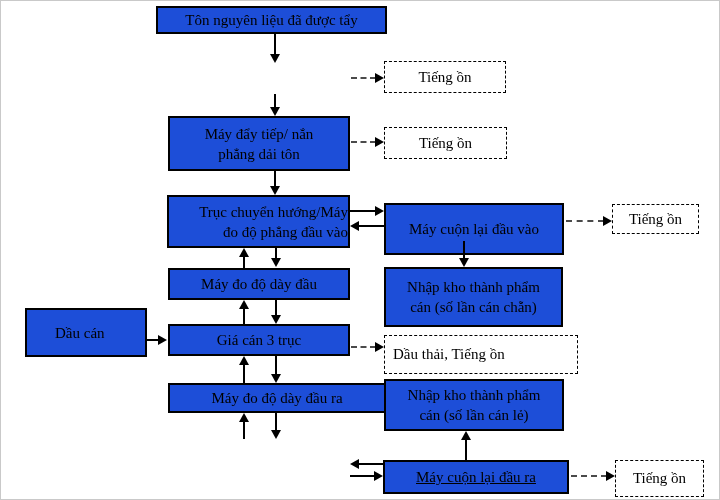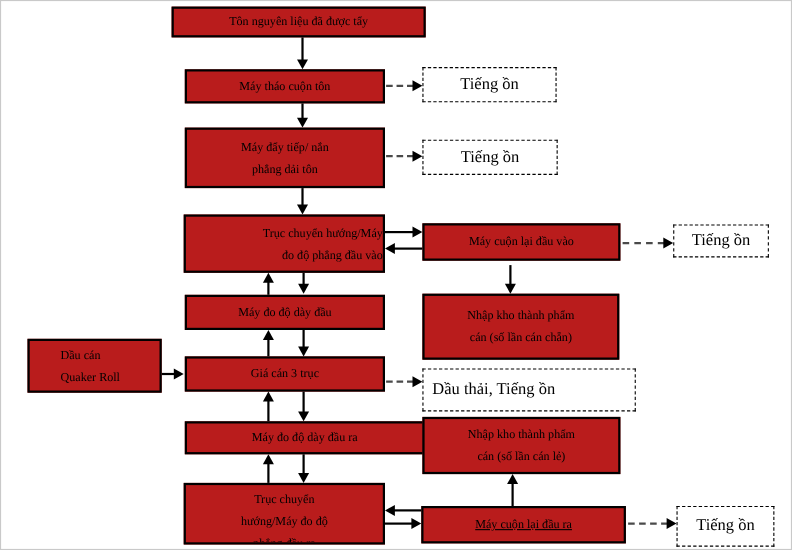--- a/index.html
+++ b/index.html
@@ -2,23 +2,23 @@
 <html><head>
 <meta charset="utf-8">
 <style>
   html,body{margin:0;padding:0;background:#ffffff;}
   .canvas{
     position:relative;width:720px;height:500px;background:#ffffff;
     font-family:"Liberation Serif","DejaVu Serif",serif;color:#000;
     border:1px solid #c9c9c9;box-sizing:border-box;overflow:hidden;
   }
   .box{
-    position:absolute;border:2px solid #000;background:#b91c1c;box-sizing:border-box;
+    position:absolute;border:2px solid #000;background:#1d4ed8;box-sizing:border-box;
     display:flex;flex-direction:column;align-items:center;justify-content:center;
-    text-align:center;font-size:11px;line-height:20px;
+    text-align:center;font-size:15px;line-height:20px;
   }
   .box span{display:block;white-space:nowrap;}
   .box.left-align{align-items:flex-start;text-align:left;padding-left:28px;}
   .box.top-align{justify-content:flex-start;padding-top:3px;overflow:hidden;}
   .dbox{
     position:absolute;border:1.5px dashed #000;background:#fff;box-sizing:border-box;
     display:flex;flex-direction:column;align-items:center;justify-content:center;
     text-align:center;font-size:15px;line-height:19px;
   }
   .dbox.left-align{align-items:flex-start;text-align:center;padding-left:8px;}
@@ -33,70 +33,61 @@
 </style>
 </head>
 <body>
 
 <div class="canvas">
 
   <div class="box" style="left:155px;top:5px;width:231px;height:28px;">
     <span>Tôn nguyên liệu đã được tẩy</span>
   </div>
 
-  <div class="box" style="left:167px;top:62px;width:182px;height:31px;">
-    <span>Máy tháo cuộn tôn</span>
-  </div>
 
   <div class="box" style="left:167px;top:115px;width:182px;height:55px;">
     <span>Máy đẩy tiếp/ nắn</span>
     <span>phẳng dải tôn</span>
   </div>
 
   <div class="box" style="left:166px;top:194px;width:183px;height:53px;align-items:flex-end;">
     <span>Trục chuyển hướng/Máy</span>
     <span>đo độ phẳng đầu vào</span>
   </div>
 
-  <div class="box" style="left:383px;top:202px;width:180px;height:34px;">
+  <div class="box" style="left:383px;top:202px;width:180px;height:52px;">
     <span>Máy cuộn lại đầu vào</span>
   </div>
 
   <div class="box" style="left:383px;top:266px;width:179px;height:60px;">
     <span>Nhập kho thành phẩm</span>
     <span>cán (số lần cán chẵn)</span>
   </div>
 
   <div class="box" style="left:167px;top:267px;width:182px;height:32px;">
     <span>Máy đo độ dày đầu</span>
   </div>
 
   <div class="box left-align" style="left:24px;top:307px;width:122px;height:49px;">
     <span>Dầu cán</span>
-    <span>Quaker Roll</span>
   </div>
 
   <div class="box" style="left:167px;top:323px;width:182px;height:32px;">
     <span>Giá cán 3 trục</span>
   </div>
 
   <div class="box" style="left:167px;top:382px;width:218px;height:30px;">
     <span>Máy đo độ dày đầu ra</span>
   </div>
 
   <div class="box" style="left:383px;top:378px;width:180px;height:52px;">
     <span>Nhập kho thành phẩm</span>
     <span>cán (số lần cán lẻ)</span>
   </div>
 
-  <div class="box top-align" style="left:166px;top:438px;width:183px;height:56px;">
-    <span>Trục chuyển</span>
-    <span>hướng/Máy đo độ</span>
-    <span>phẳng đầu ra</span>
-  </div>
 
   <div class="box" style="left:382px;top:459px;width:186px;height:34px;text-decoration:underline;">
     <span>Máy cuộn lại đầu ra</span>
   </div>
 
   <div class="dbox" style="left:383px;top:60px;width:122px;height:32px;">
     <span>Tiếng ồn</span>
   </div>
 
   <div class="dbox" style="left:383px;top:126px;width:123px;height:32px;">

